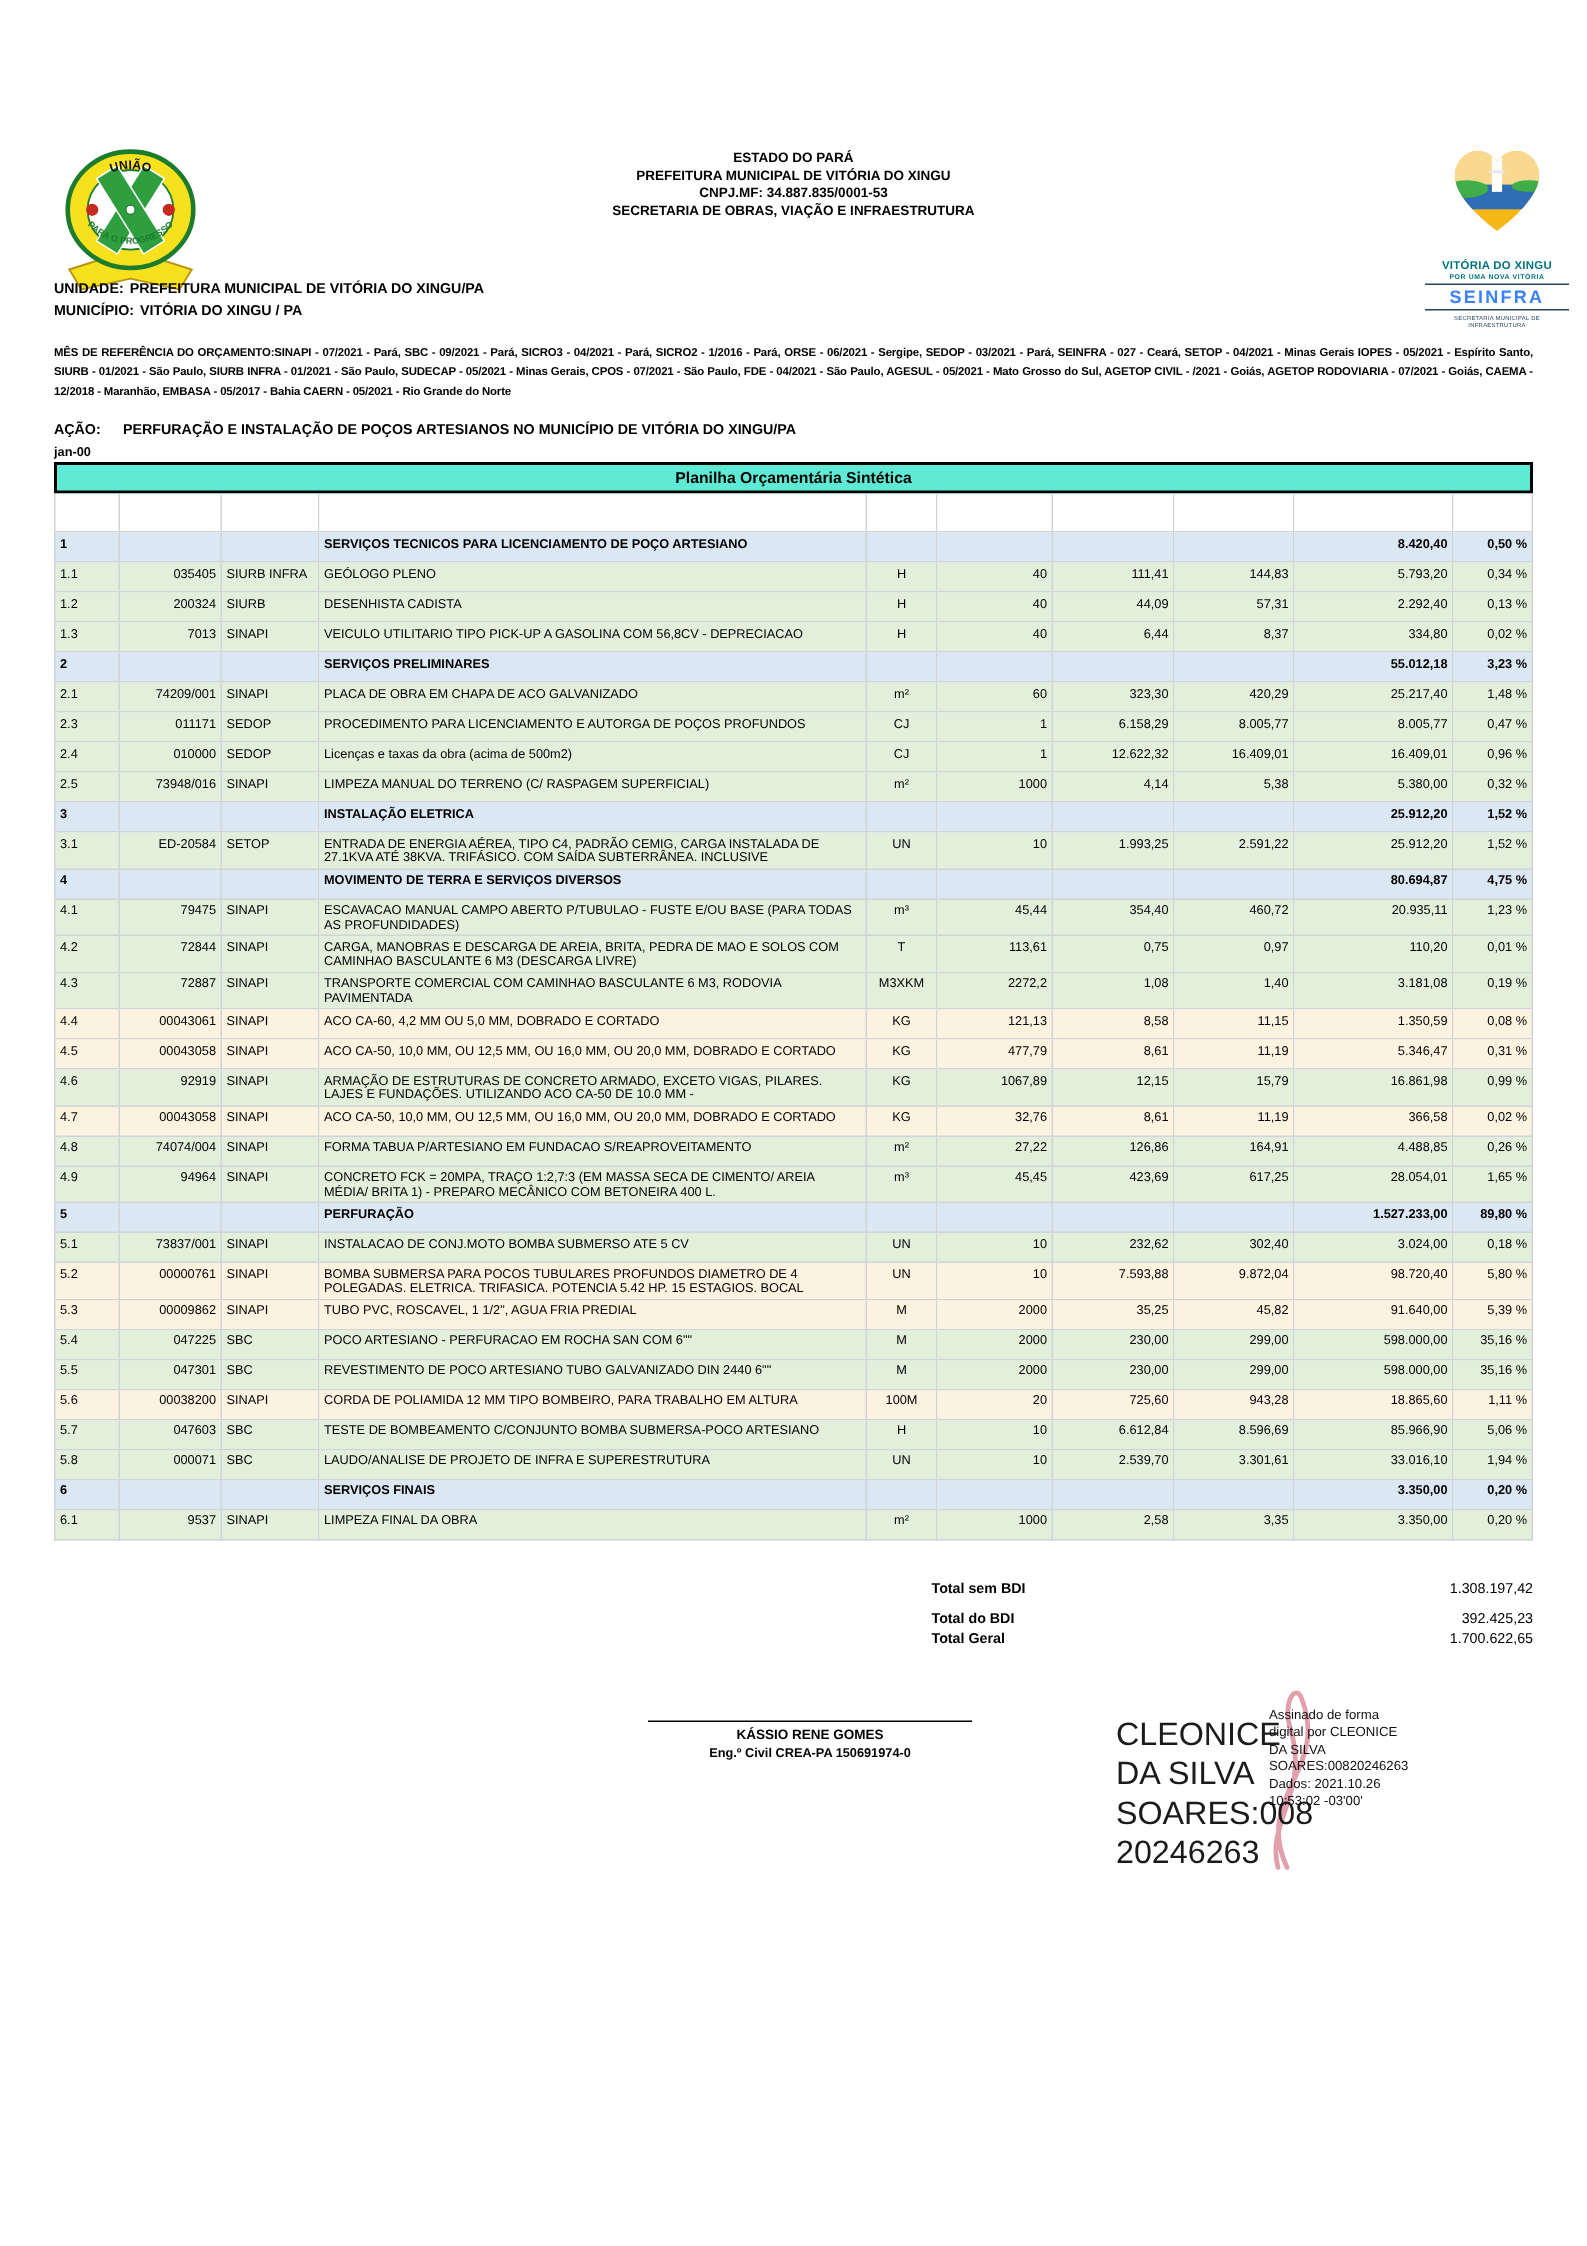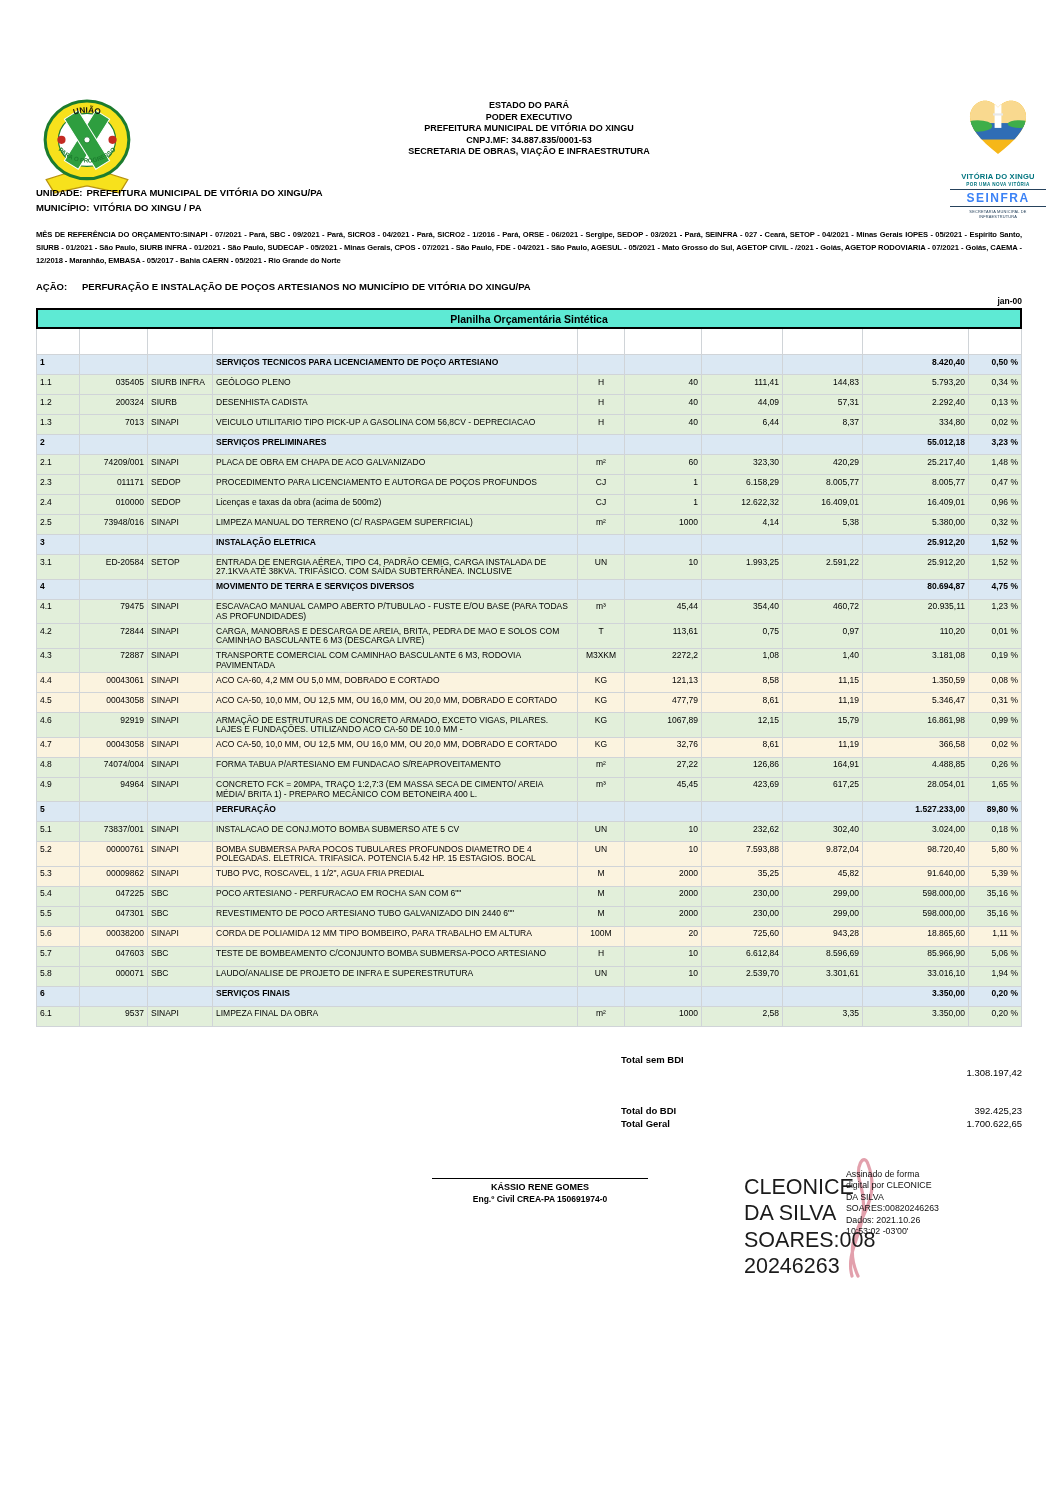--- a/index.html
+++ b/index.html
@@ -24,41 +24,41 @@
   .vx-sub{font-size:3.9px;color:#26425c;letter-spacing:.2px;margin-top:1.5px;}
 
   
   .content{position:absolute;left:36px;top:185px;width:986px;}
   .meta-line{font-weight:bold;font-size:9.5px;line-height:15px;}
   .meta-line .lbl{margin-right:4px;}
   .mes{margin-top:13px;font-weight:bold;font-size:7.6px;line-height:13px;letter-spacing:-0.1px;
        text-align:justify;}
   .acao{margin-top:14px;display:flex;font-weight:bold;font-size:9.5px;}
   .acao .lbl{width:46px;flex:none;}
-  .stamp{margin-top:4px;text-align:right;font-weight:bold;font-size:8.5px;}
+  .stamp{margin-top:4px;font-weight:bold;font-size:8.5px;}
 
   
   .sheet{margin-top:2px;}
   .table-title{border:2px solid #000;text-align:center;font-weight:bold;font-size:10.5px;
                padding:2.5px 0;background:#5eead4;}
   .trow{display:grid;grid-template-columns:var(--cols);min-height:20px;}
   .trow.spacer{min-height:26px;}
   .cell{border-right:1px solid var(--grid);border-bottom:1px solid var(--grid);
         padding:2.5px 3px 2px;font-size:8.5px;line-height:9.5px;overflow:hidden;background:#fff;}
   .cell:first-child{border-left:1px solid var(--grid);}
   .trow.section .cell{background:var(--blue);font-weight:bold;}
   .trow.item .cell{background:var(--green);}
   .trow.item.cream .cell{background:var(--cream);}
   .cell.code,.cell.qty,.cell.p1,.cell.p2,.cell.total,.cell.pct{text-align:right;}
   .cell.unit{text-align:center;}
 
   
   .totals{margin-top:26px;font-size:9.5px;}
   .t-line{display:flex;line-height:13px;}
-  .t-line.first{margin-bottom:25px;flex-direction:column;}
+  .t-line.first{margin-bottom:7px;}
   .t-label{margin-left:585px;font-weight:bold;}
   .t-value{margin-left:auto;}
 
   
   .sig-area{position:relative;margin-top:32px;height:170px;}
   .sig-block{position:absolute;left:396px;top:16px;width:216px;text-align:center;}
   .sig-rule{border-top:1.5px solid #000;margin-bottom:3px;}
   .sig-name{font-weight:bold;font-size:9px;line-height:11px;}
   .sig-title{font-weight:bold;font-size:8.5px;line-height:11px;margin-top:1px;}
   .digital-name{position:absolute;left:708px;top:0;font-size:21.5px;line-height:26.5px;
@@ -90,21 +90,20 @@
     <text font-size="8" font-weight="bold" fill="#111" font-family="Liberation Sans, sans-serif">
       <textPath href="#arc-top" startOffset="50%" text-anchor="middle">UNIÃO</textPath>
     </text>
     <text font-size="6" font-weight="bold" fill="#1c7c2e" font-family="Liberation Sans, sans-serif">
       <textPath href="#arc-bottom" startOffset="50%" text-anchor="middle">PARA O PROGRESSO</textPath>
     </text>
   </svg>
 
   <div class="org-block">
     <div>ESTADO DO PARÁ</div>
-    <div>PODER EXECUTIVO</div>
     <div>PREFEITURA MUNICIPAL DE VITÓRIA DO XINGU</div>
     <div>CNPJ.MF: 34.887.835/0001-53</div>
     <div>SECRETARIA DE OBRAS, VIAÇÃO E INFRAESTRUTURA</div>
   </div>
 
   <div class="seinfra-logo">
     <svg width="70" height="62" viewBox="0 0 72 64">
       <defs>
         <clipPath id="heartclip">
           <path d="M36 62 C10 42 2 26 10 14 C16 5 28 4 36 14 C44 4 56 5 62 14 C70 26 62 42 36 62 Z"></path>

